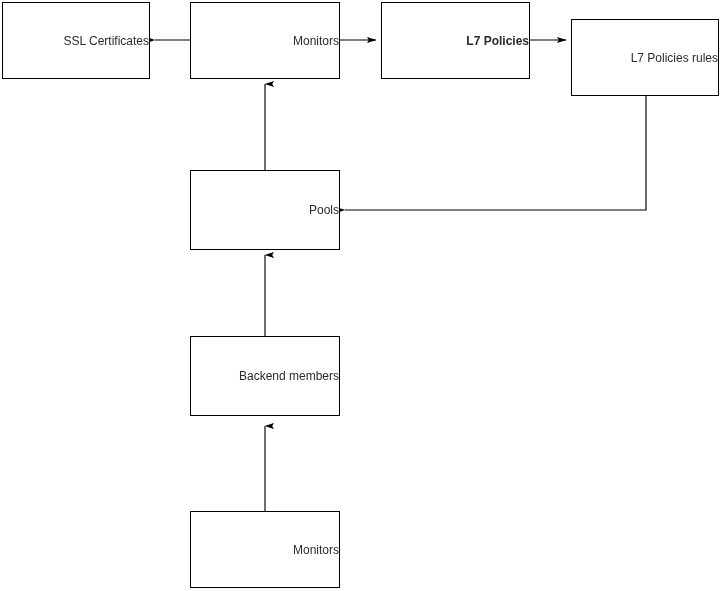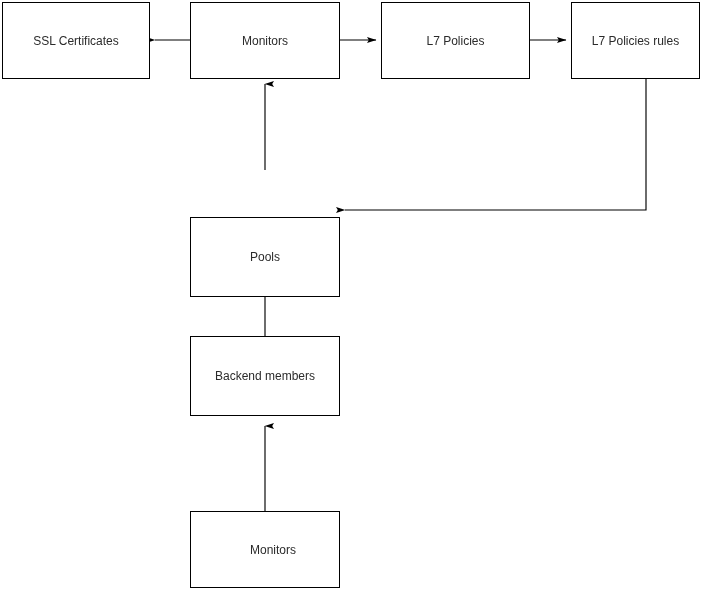--- a/index.html
+++ b/index.html
@@ -25,21 +25,21 @@
     height: 591px;
     pointer-events: none;
   }
   .node {
     position: absolute;
     box-sizing: border-box;
     background: #ffffff;
     border: 1px solid #000000;
     display: flex;
     align-items: center;
-    justify-content: center;
+    justify-content: flex-end;
     z-index: 2;
   }
   .node-label {
     font-family: "Liberation Sans", sans-serif;
     font-size: 12px;
     line-height: 14px;
     color: #2b2b2b;
     text-align: center;
     white-space: nowrap;
     user-select: none;
@@ -75,29 +75,29 @@
   </svg>
 
   <div class="node" style="left:2px; top:2px; width:148px; height:77px;">
     <span class="node-label">SSL Certificates</span>
   </div>
 
   <div class="node" style="left:190px; top:2px; width:150px; height:77px;">
     <span class="node-label">Monitors</span>
   </div>
 
-  <div class="node" style="left:381px; top:2px; width:149px; height:77px;">
+  <div class="node" style="left:381px; top:2px; width:149px; height:77px;font-weight:bold;">
     <span class="node-label">L7 Policies</span>
   </div>
 
-  <div class="node" style="left:571px; top:2px; width:129px; height:77px;">
+  <div class="node" style="left:571px; top:19px; width:148px; height:77px;">
     <span class="node-label">L7 Policies rules</span>
   </div>
 
-  <div class="node" style="left:190px; top:170px; width:150px; height:80px;margin-top:47px;">
+  <div class="node" style="left:190px; top:170px; width:150px; height:80px;">
     <span class="node-label">Pools</span>
   </div>
 
   <div class="node" style="left:190px; top:336px; width:150px; height:80px;">
     <span class="node-label">Backend members</span>
   </div>
 
   <div class="node" style="left:190px; top:511px; width:150px; height:77px;padding-left:16px;">
     <span class="node-label">Monitors</span>
   </div>

